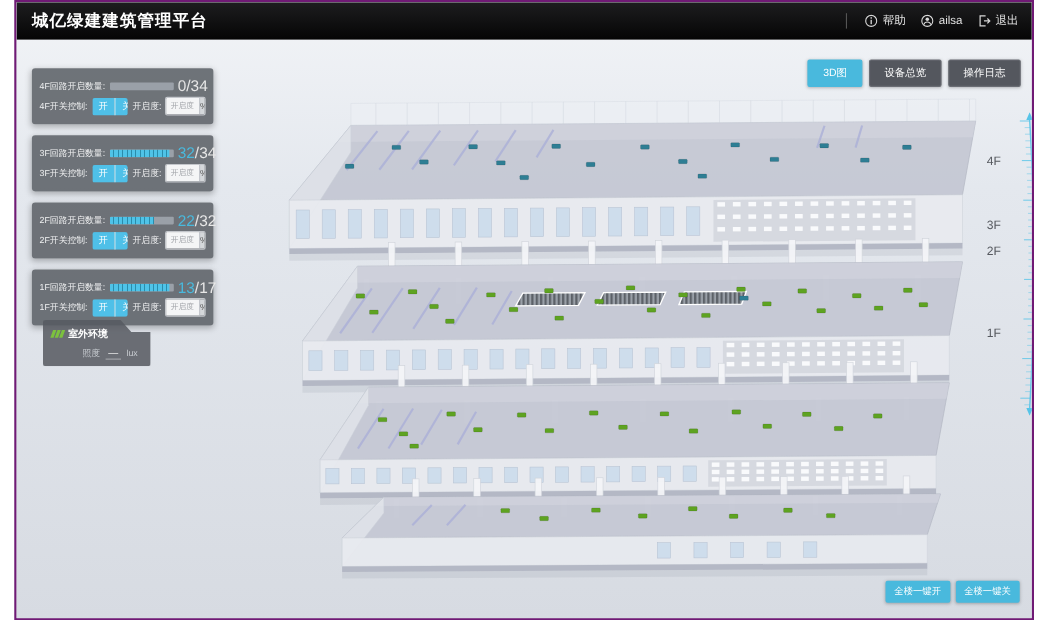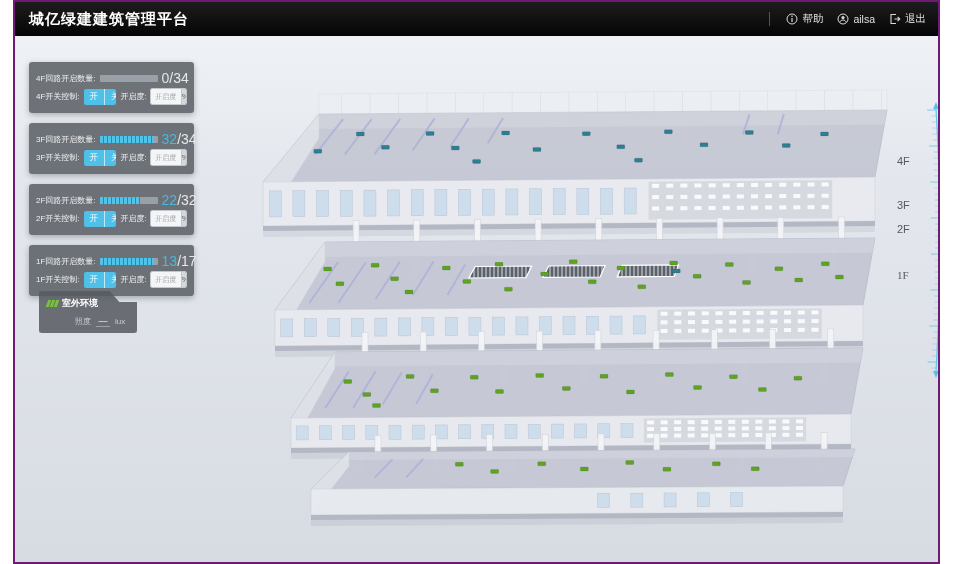--- a/index.html
+++ b/index.html
@@ -466,20 +466,25 @@
       <span class="ua-item">
         <svg width="12" height="12" viewBox="0 0 12 12">
           <path d="M7 1.5H2v9h5" fill="none" stroke="#d8d8d8" stroke-width="1.1"></path>
           <path d="M5.5 6h5M8.6 3.8 10.8 6 8.6 8.2" fill="none" stroke="#d8d8d8" stroke-width="1.1"></path>
         </svg>
         <span>退出</span>
       </span>
     </div>
   </header>
 
+  <div class="view-buttons" id="viewButtons">
+      <div class="vbtn active">3D图</div>
+      <div class="vbtn">设备总览</div>
+      <div class="vbtn">操作日志</div>
+    </div>
 
   <div class="panels" id="panels">
       <div class="panel">
         <div class="p-row">
           <span class="p-label">4F回路开启数量:</span>
           <span class="p-bar">
             <span class="p-fill" style="width: 0%;"></span>
           </span>
           <span class="p-val"><b style="color: rgb(226, 226, 226);">0</b><i style="font-style: normal;">/34</i></span>
         </div>
@@ -571,24 +576,24 @@
       <span>室外环境</span>
     </div>
     <div class="od-row">
       <span class="od-metric">照度</span>
       <span class="od-value">—</span>
       <span class="od-unit">lux</span>
     </div>
   </div>
 
   <div class="floor-scale" id="floorScale" style="left: 882px; top: 0px;">
-      <div class="fs-label" style="top: 153px;">4F</div>
+      <div class="fs-label" style="top: 139px;">4F</div>
       <div class="fs-label" style="top: 197px;">3F</div>
       <div class="fs-label" style="top: 221px;">2F</div>
-      <div class="fs-label" style="top: 267px; font-family: Liberation Serif, serif;">1F</div>
+      <div class="fs-label" style="top: 295px;">1F</div>
     </div>
 
   <svg id="ruler" class="ruler" width="30" height="276" viewBox="0 0 30 276">
       <path d="M13 6 Q21 138 13 270" fill="none" stroke="#56c4e8" stroke-width="1.3" opacity="0.9"></path>
       <line x1="4.120293847566575" y1="8" x2="13.120293847566575" y2="8" stroke="#56c4e8" stroke-width="0.8" opacity="0.95"></line>
       <line x1="8.470156106519743" y1="14" x2="13.470156106519743" y2="14" stroke="#56c4e8" stroke-width="0.8" opacity="0.55"></line>
       <line x1="8.803489439853076" y1="20" x2="13.803489439853076" y2="20" stroke="#56c4e8" stroke-width="0.8" opacity="0.55"></line>
       <line x1="9.120293847566575" y1="26" x2="14.120293847566575" y2="26" stroke="#56c4e8" stroke-width="0.8" opacity="0.55"></line>
       <line x1="9.420569329660239" y1="32" x2="14.420569329660239" y2="32" stroke="#56c4e8" stroke-width="0.8" opacity="0.55"></line>
       <line x1="9.704315886134069" y1="38" x2="14.704315886134069" y2="38" stroke="#56c4e8" stroke-width="0.8" opacity="0.55"></line>
@@ -628,13 +633,17 @@
       <line x1="9.516988062442609" y1="242" x2="14.516988062442609" y2="242" stroke="#56c4e8" stroke-width="0.8" opacity="0.55"></line>
       <line x1="9.222222222222223" y1="248" x2="14.222222222222223" y2="248" stroke="#56c4e8" stroke-width="0.8" opacity="0.55"></line>
       <line x1="8.910927456382002" y1="254" x2="13.910927456382002" y2="254" stroke="#56c4e8" stroke-width="0.8" opacity="0.55"></line>
       <line x1="4.583103764921946" y1="260" x2="13.583103764921946" y2="260" stroke="#56c4e8" stroke-width="0.8" opacity="0.95"></line>
       <line x1="8.238751147842057" y1="266" x2="13.238751147842057" y2="266" stroke="#56c4e8" stroke-width="0.8" opacity="0.55"></line>
       <polygon points="13,0 10,7 16,7" fill="#56c4e8"></polygon>
       <polygon points="13,276 10,269 16,269" fill="#56c4e8"></polygon>
     </svg>
 
 
+  <div class="bulk" id="bulk">
+      <div class="bbtn">全楼一键开</div>
+      <div class="bbtn">全楼一键关</div>
+    </div>
 </div>
 
 </body></html>

